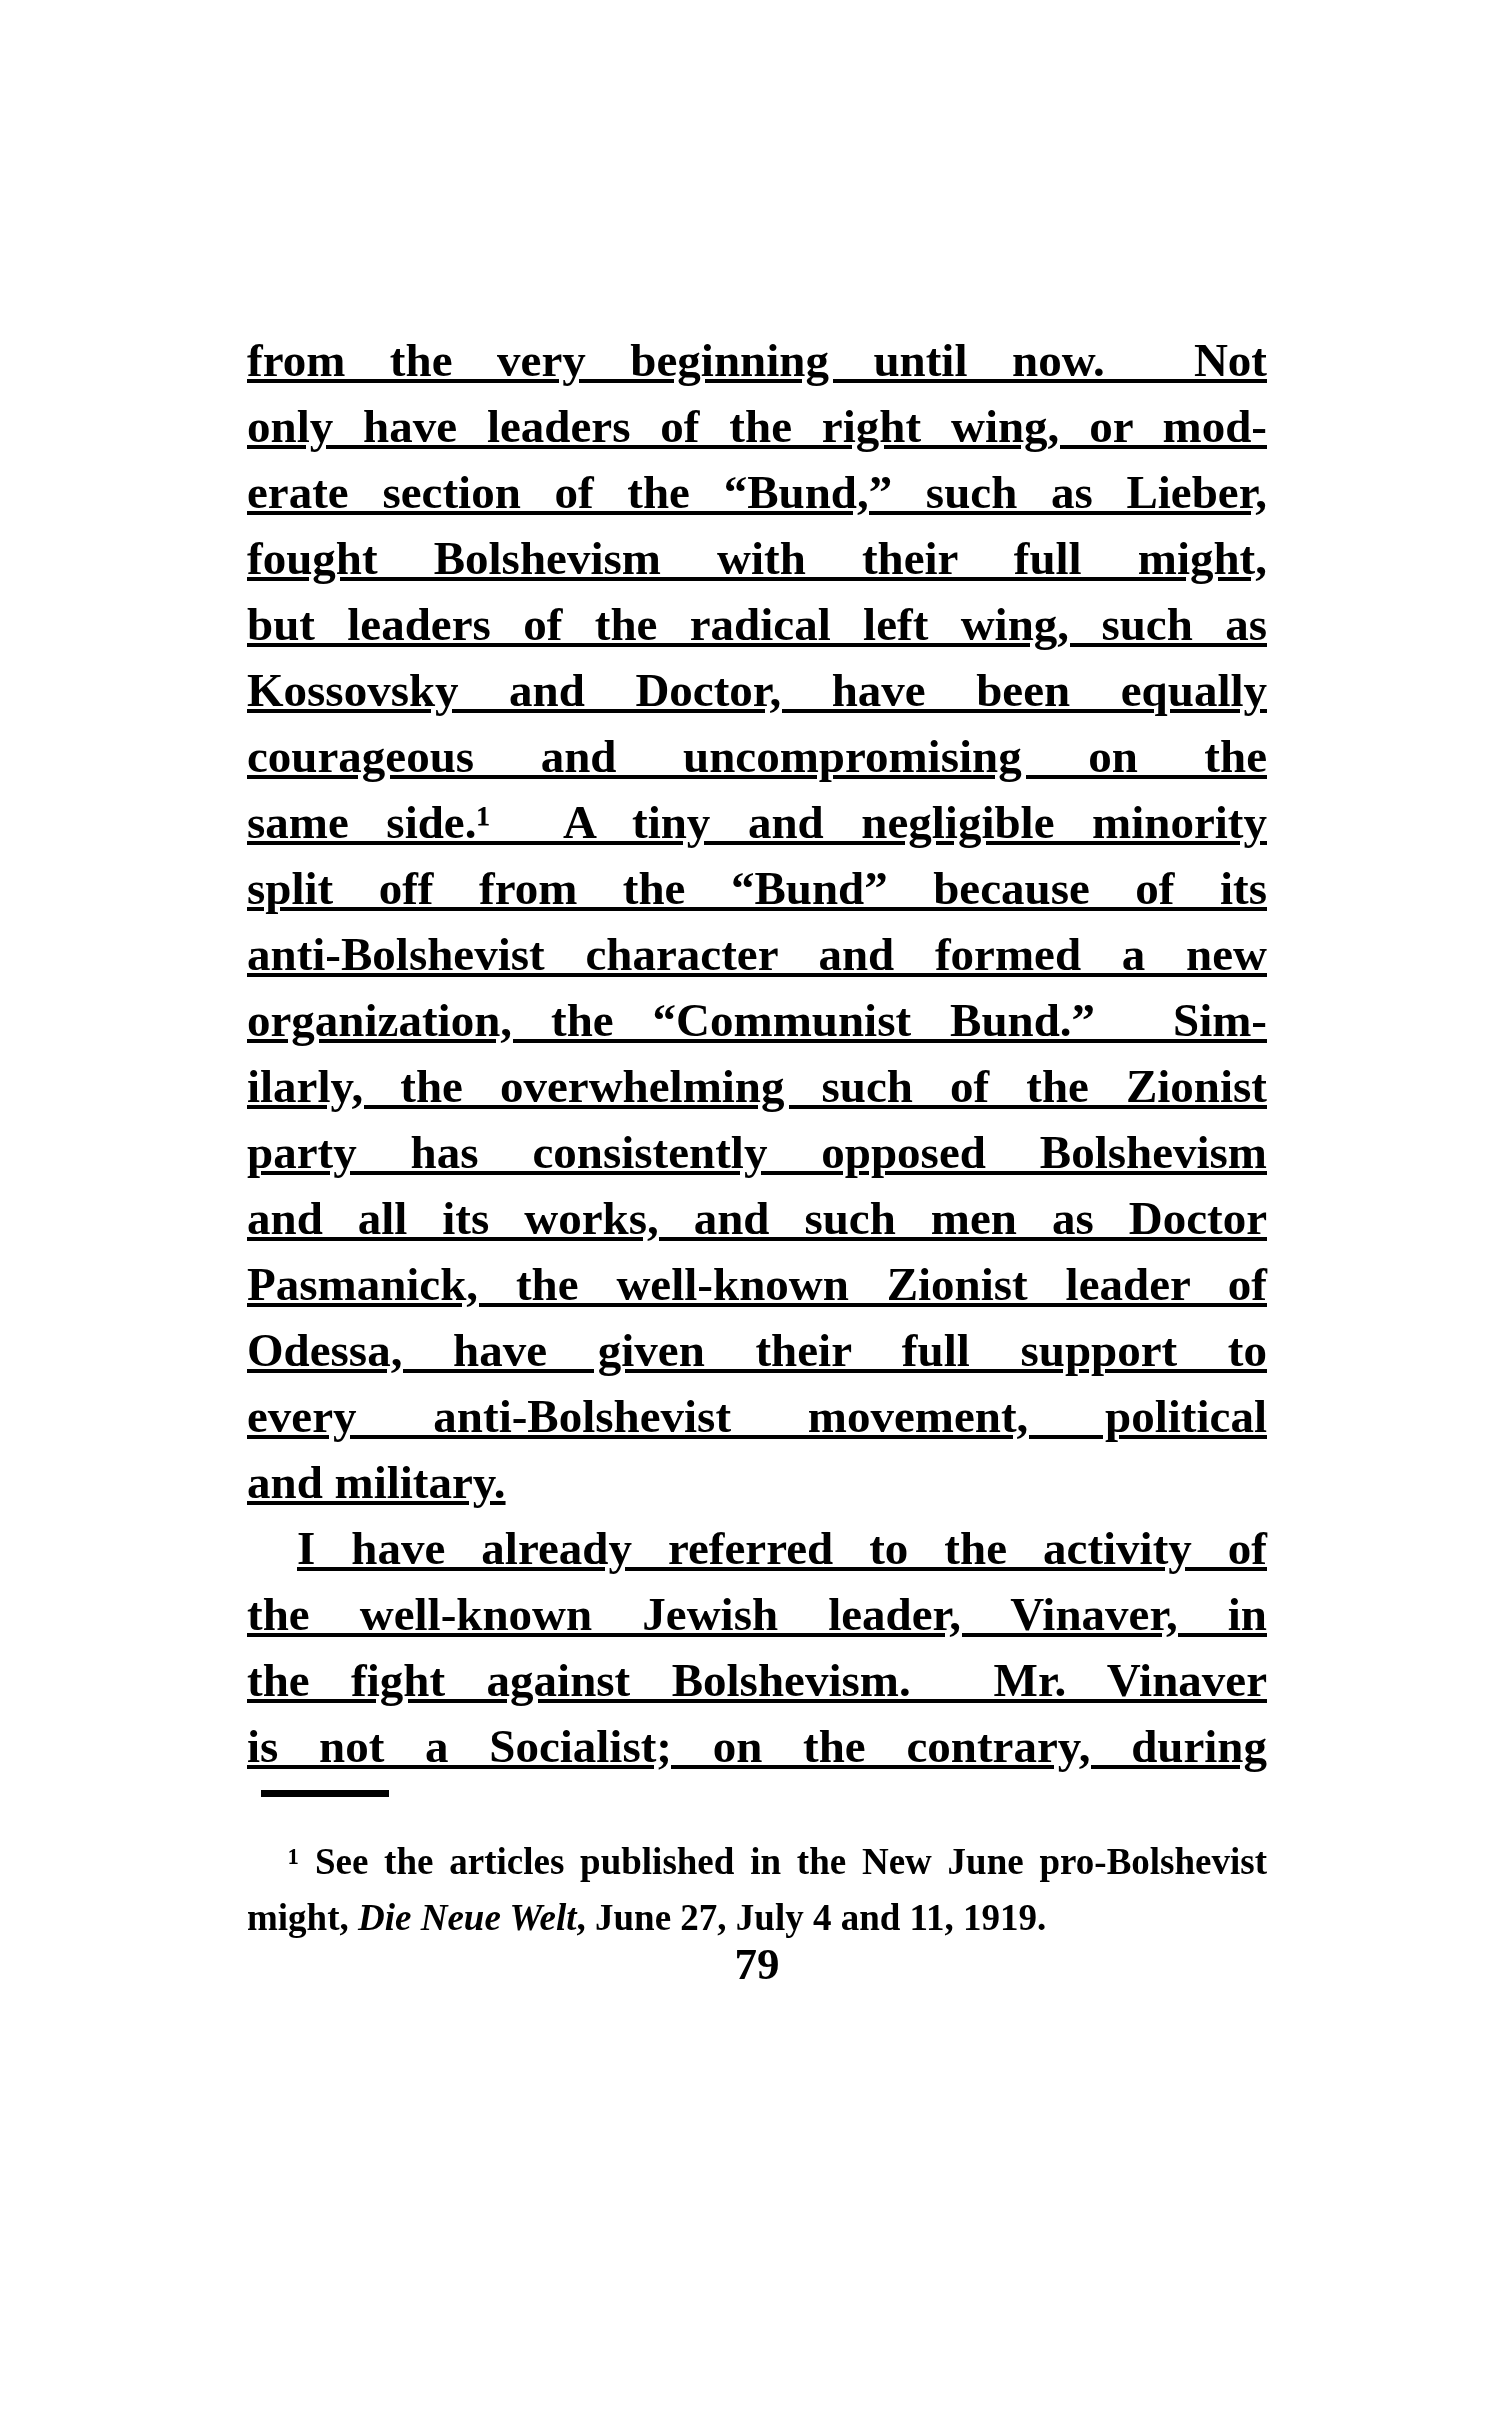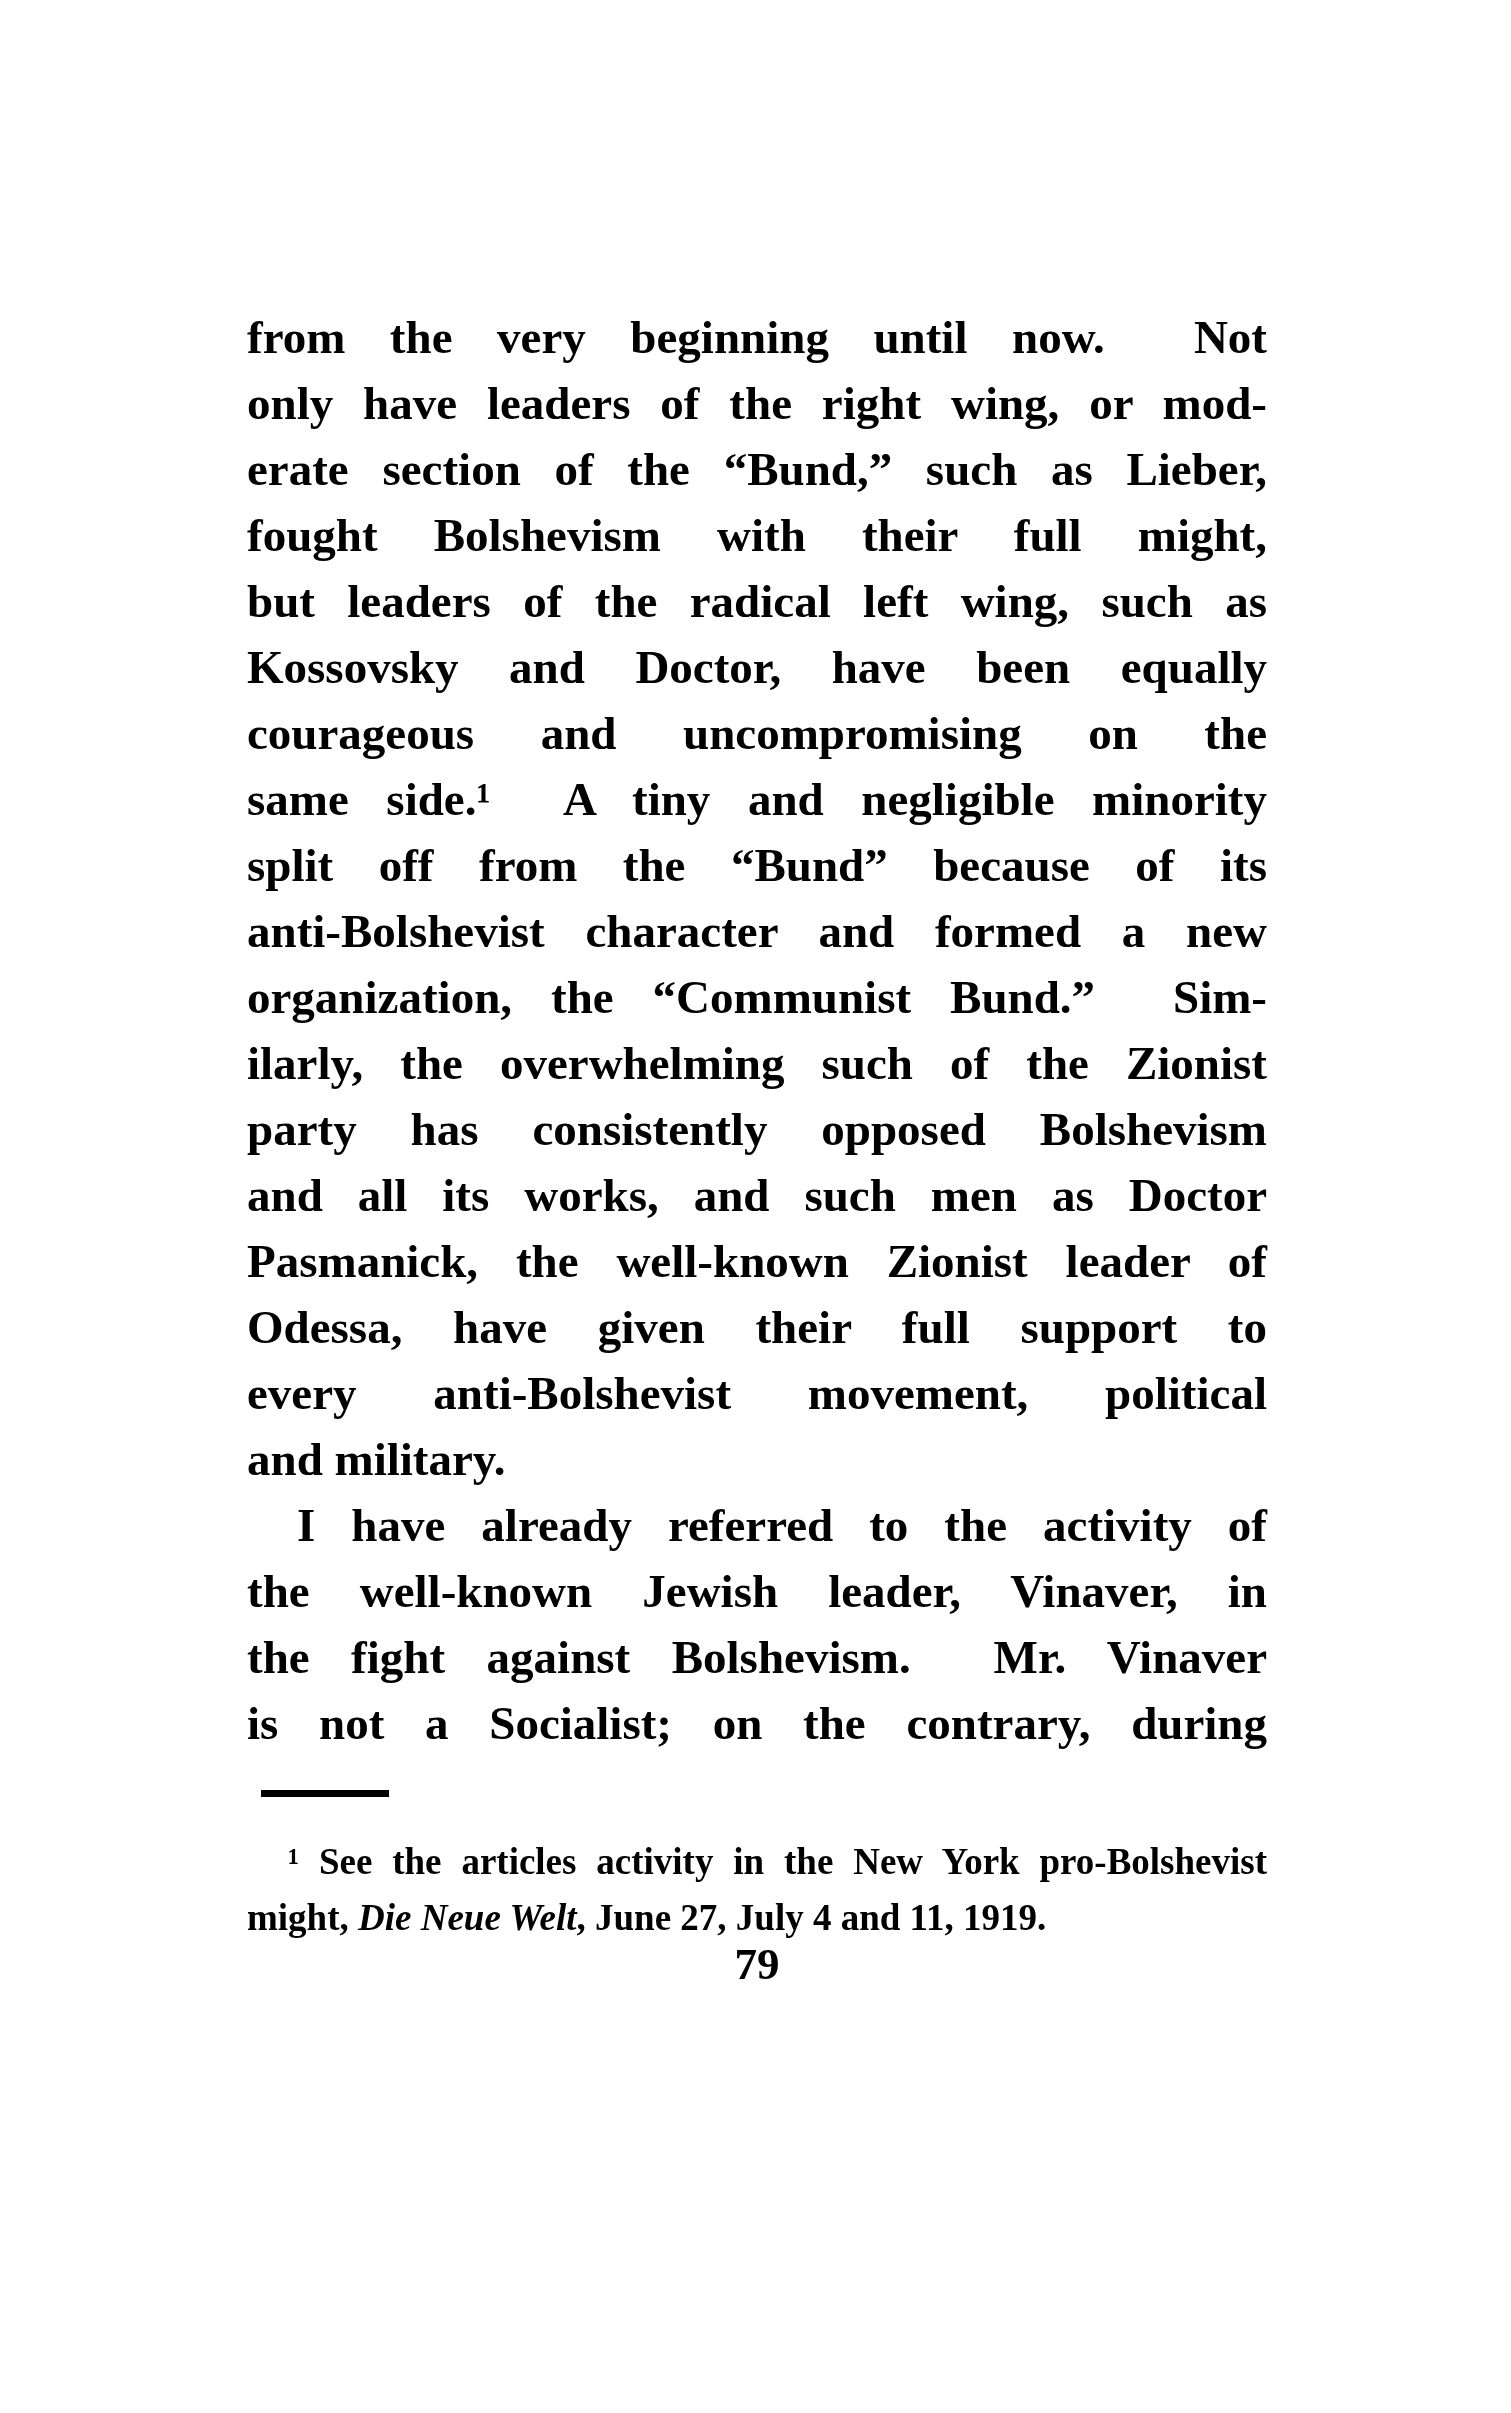--- a/index.html
+++ b/index.html
@@ -19,26 +19,27 @@
     width:1020px;
     text-align:center;
     font-size:53px;
     font-weight:bold;
     letter-spacing:1.6px;
     word-spacing:20px;
     line-height:1.1;
   }
   .body-text{
     position:absolute;
-    top:304px;
+    top:327px;
     left:247px;
     width:1020px;
     font-size:47px;
     font-weight:bold;
     line-height:66px;
+    text-decoration:underline;
   }
   .line{
     text-align:justify;
     text-align-last:justify;
     height:66px;
   }
   .line.flush{
     text-align:left;
     text-align-last:left;
   }
@@ -115,19 +116,19 @@
         <div class="line indent">I have already referred to the activity of</div>
         <div class="line">the well-known Jewish leader, Vinaver, in</div>
         <div class="line">the fight against Bolshevism.&nbsp; Mr. Vinaver</div>
         <div class="line">is not a Socialist; on the contrary, during</div>
       </div>
     </div>
 
   <div class="footnote-rule"></div>
 
   <div class="footnote">
-      <div class="fline indent"><span>¹ See the articles activity in the New York pro-Bolshevist</span></div>
+      <div class="fline indent"><span>¹ See the articles published in the New June pro-Bolshevist</span></div>
       <div class="fline flush"><span>might, </span><i>Die Neue Welt</i><span>, June 27, July 4 and 11, 1919.</span></div>
     </div>
 
   <div class="page-number">79</div>
 </div>
 
 
 </body></html>

